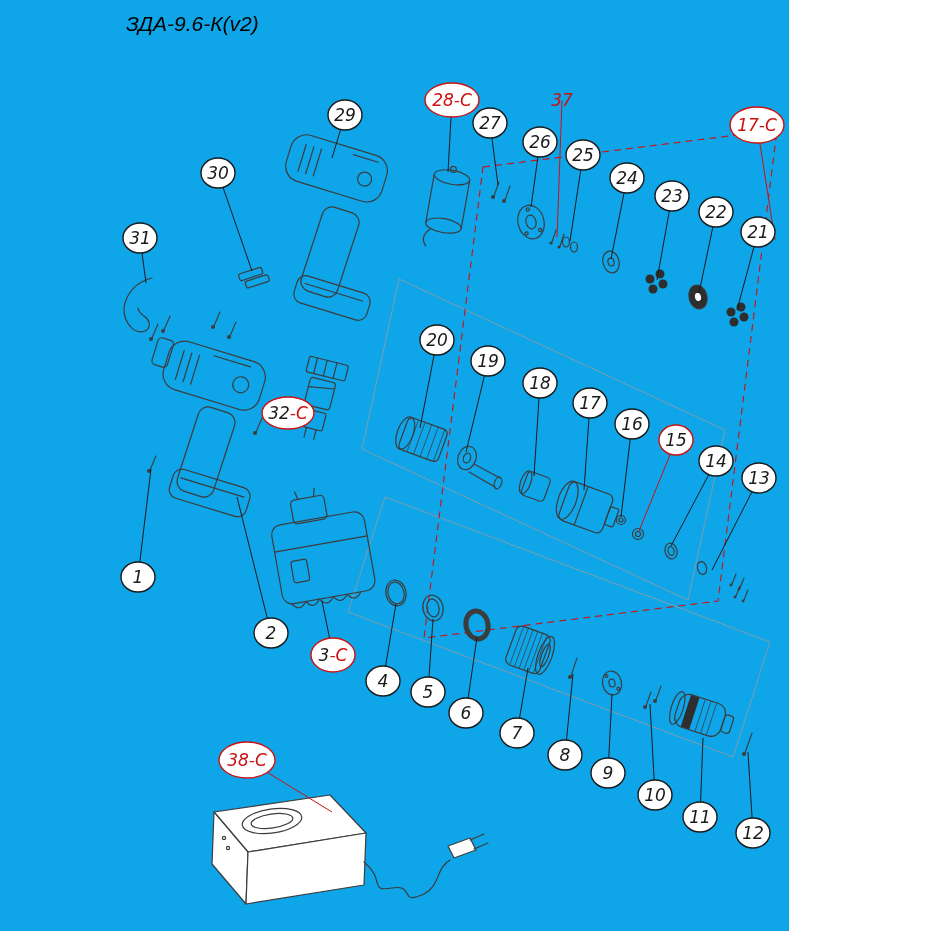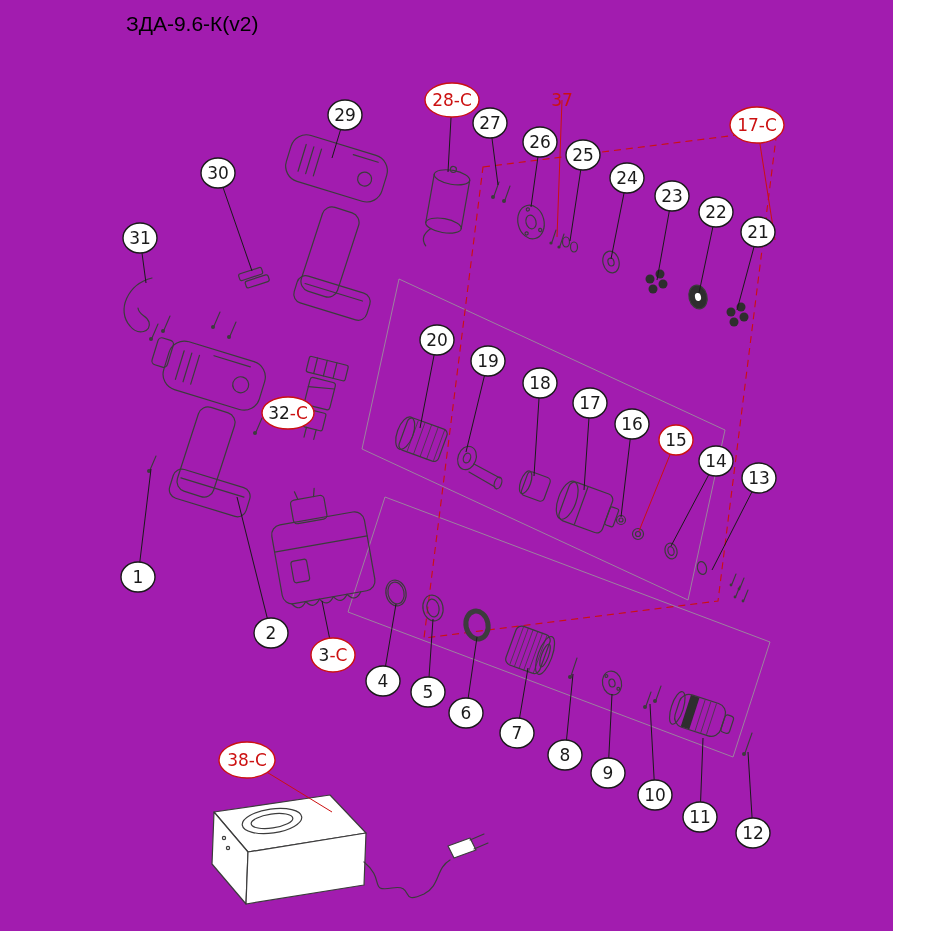--- a/index.html
+++ b/index.html
@@ -1,17 +1,17 @@
 <!DOCTYPE html>
 <html><head>
 <meta charset="utf-8">
 <style>
   html,body{margin:0;padding:0;background:#ffffff;}
-  .stage{position:relative;width:893px;height:931px;background:#a21caf;overflow:hidden;
-         font-family:"Liberation Sans",sans-serif;}
+  .stage{position:relative;width:789px;height:931px;background:#0ea5e9;overflow:hidden;
+         font-family:"Liberation Sans",sans-serif;font-style:italic;}
   .title{position:absolute;left:126px;top:12px;font-size:21px;color:#000;
          font-family:"Liberation Sans",sans-serif;white-space:nowrap;}
   svg{position:absolute;left:0;top:0;}
   .callout-text{font-family:"DejaVu Sans","Liberation Sans",sans-serif;font-size:17px;}
 </style>
 </head>
 <body>
 
 <div class="stage">
   <div class="title">ЗДА-9.6-К(v2)</div>

